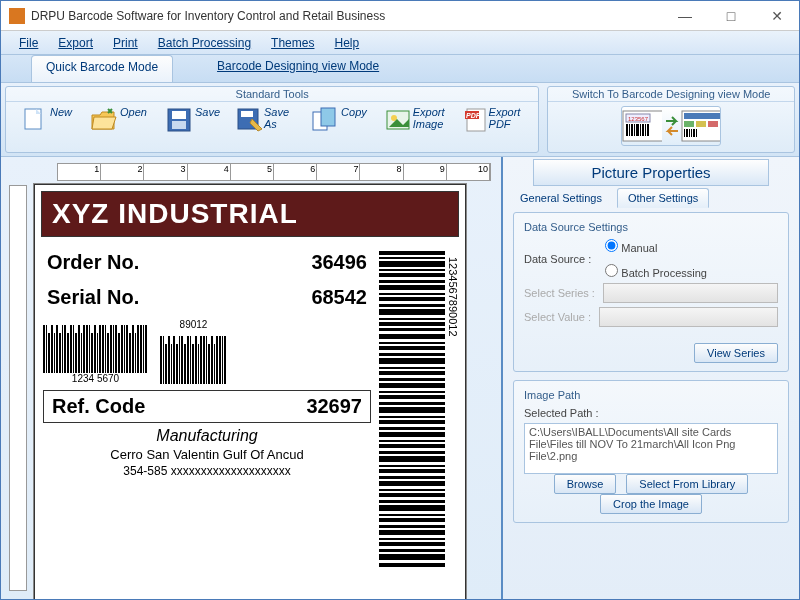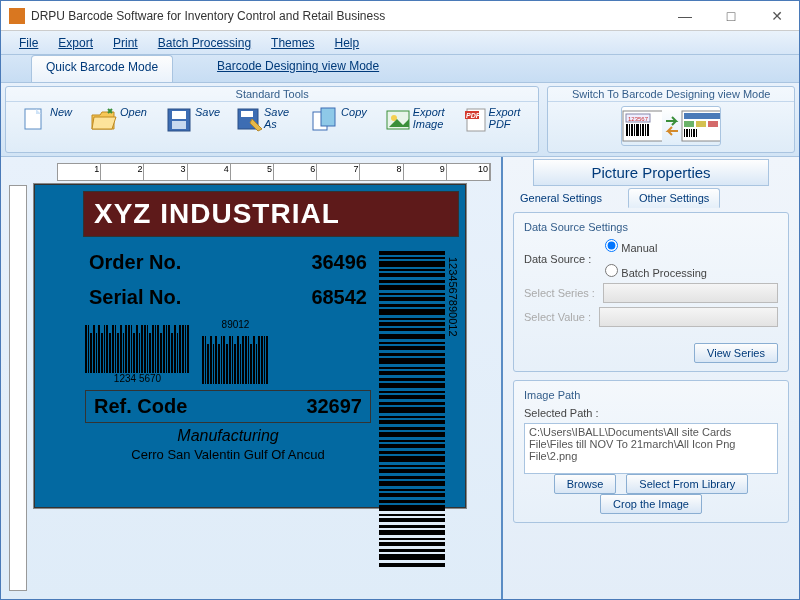--- a/index.html
+++ b/index.html
@@ -21,41 +21,41 @@
 .tool-btn { display: flex; flex-direction: row; padding: 2px 8px; cursor: pointer; font-size: 11px; color: #003a7a; font-style: italic; }
 .tool-icon { width: 32px; height: 28px; margin-bottom: 2px; display: flex; align-items: center; justify-content: center; }
 .switch-panel { display: flex; align-items: center; justify-content: center; padding: 4px 20px; }
 .switch-img { width: 100px; height: 40px; background: linear-gradient(#fff,#e0edf9); border: 1px solid #a9c4e0; border-radius: 3px; display:flex; align-items:center; justify-content:center; gap:2px; }
 .content { display: flex; height: calc(600px - 30px - 24px - 28px - 74px); }
 .left { width: 500px; background: linear-gradient(#e8f1fb,#dfecf8); position: relative; padding: 6px 6px 6px 28px; }
 .h-ruler { position: absolute; top: 6px; left: 56px; right: 10px; height: 18px; background: #fff; border: 1px solid #999; display: flex; font-size: 9px; }
 .v-ruler { position: absolute; top: 28px; left: 8px; bottom: 10px; width: 18px; background: #fff; border: 1px solid #999; }
 .ruler-tick { flex: 1; border-right: 1px solid #999; text-align: right; padding-right: 1px; position: relative; }
 .canvas { position: absolute; top: 26px; left: 32px; background: #888; padding: 1px; }
-.label-card { width: 432px; height: 324px; background: #0369a1; border: 1px solid #333; padding-left: 42px; }
+.label-card { width: 432px; height: 416px; background: #ffffff; border: 1px solid #333; }
 .card-header { background: #5e1a1a; color: #fff; padding: 6px 10px; font-size: 28px; font-weight: bold; letter-spacing: 1px; margin: 6px; border: 1px solid #333; }
 .card-body { display: flex; }
 .card-left { flex: 1; padding: 2px 8px; }
 .row-line { display: flex; justify-content: space-between; font-size: 20px; padding: 6px 4px; }
 .row-label { font-weight: bold; }
 .row-val { font-weight: bold; }
 .bc-small { display: flex; gap: 12px; padding: 4px 0 2px; }
 .bc-col { text-align: center; font-size: 10px; }
 .bc-bars { height: 54px; display: flex; align-items: flex-end; }
 .bc-bars span { display: inline-block; width: 2px; background: #000; height: 48px; margin-right: 1px; }
 .bc-bars span.s { height: 40px; }
 .bc-bars span.w { width: 1px; }
 .refbox { border: 1px solid #333; display: flex; justify-content: space-between; padding: 4px 8px; font-size: 20px; margin-top: 4px; }
 .mfg { text-align: center; font-size: 16px; font-style: italic; margin-top: 4px; }
 .addr { text-align: center; font-size: 13px; margin-top: 2px; }
 .bottom-code { text-align: center; font-size: 12px; margin-top: 2px; }
 .card-right { width: 86px; padding: 4px 4px 4px 0; }
 .rightpane { flex: 1; background: linear-gradient(#f0f5fb,#e3edf8); border-left: 2px solid #5a8cc4; display: flex; flex-direction: column; font-size: 12px; }
 .pp-header { text-align: center; background: linear-gradient(#fefefe,#d9e7f6); border: 1px solid #a9c4e0; padding: 4px; font-size: 15px; color: #003a7a; margin: 2px 30px 0; }
-.subtabs { display: flex; padding: 2px 6px 0; gap: 15px; }
+.subtabs { display: flex; padding: 2px 6px 0; gap: 4px; }
 .subtab { padding: 3px 10px; font-size: 11px; color: #003a7a; border: 1px solid transparent; cursor: pointer; }
 .subtab.active { background: linear-gradient(#fefefe,#e5eff9); border: 1px solid #a9c4e0; border-bottom: 1px solid #e5eff9; border-radius: 3px 3px 0 0; }
 .panel-section { margin: 4px 10px; border: 1px solid #a9c4e0; border-radius: 3px; padding: 8px 10px; background: linear-gradient(#f4f8fc,#e7f0f9); }
 .sect-title { font-size: 11px; color: #335d8a; margin-bottom: 6px; }
 .formrow { display: flex; align-items: center; gap: 8px; font-size: 11px; color: #444; margin: 4px 0; }
 .radio-col { display: flex; flex-direction: column; gap: 10px; margin-left: 6px; }
 .disabled { color: #aaa; }
 .selectbox { flex: 1; height: 20px; background: linear-gradient(#f5f5f5,#e3e3e3); border: 1px solid #bbb; }
 .btn { background: linear-gradient(#fdfdfd,#d8e6f5); border: 1px solid #8aaed2; padding: 3px 12px; font-size: 11px; color: #003a7a; cursor: pointer; border-radius: 2px; }
 .pathbox { width: 100%; height: 51px; background: #fff; border: 1px solid #a9c4e0; font-size: 11px; padding: 2px 4px; overflow: hidden; color: #555; }
@@ -310,20 +310,21 @@
                     <span></span>
                   </div>
               </div>
             </div>
             <div class="refbox">
                 <span style="font-weight:bold">Ref. Code</span>
                 <span style="font-weight:bold">32697</span>
               </div>
             <div class="mfg">Manufacturing</div>
             <div class="addr">Cerro San Valentin Gulf Of Ancud</div>
+            <div class="bottom-code">354-585    xxxxxxxxxxxxxxxxxxxx</div>
           </div>
           <div class="card-right">
             <svg width="80" height="330">
                 <g>
               <rect x="0" y="4" width="66" height="4"></rect>
                   <rect x="0" y="10" width="66" height="2"></rect>
                   <rect x="0" y="14" width="66" height="6"></rect>
                   <rect x="0" y="22" width="66" height="2"></rect>
                   <rect x="0" y="26" width="66" height="4"></rect>
                   <rect x="0" y="33" width="66" height="3"></rect>

